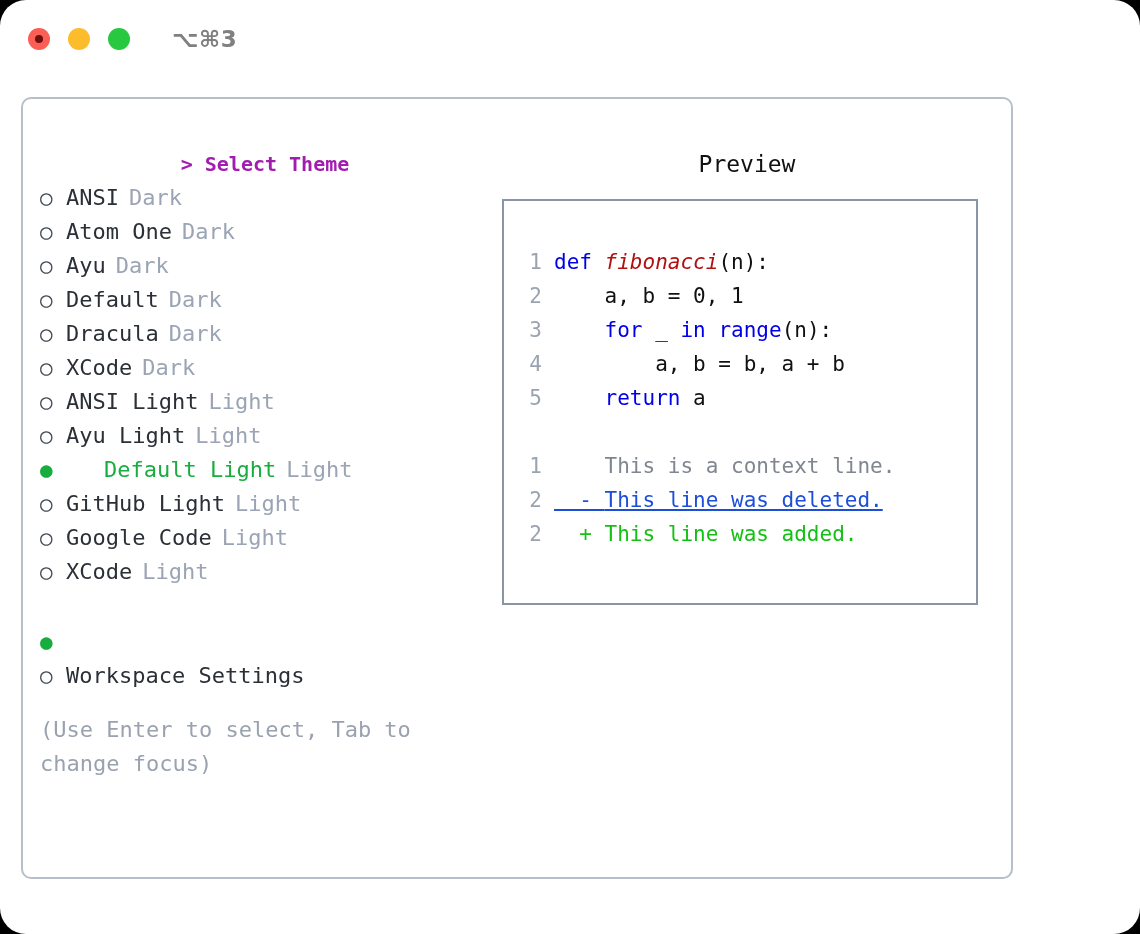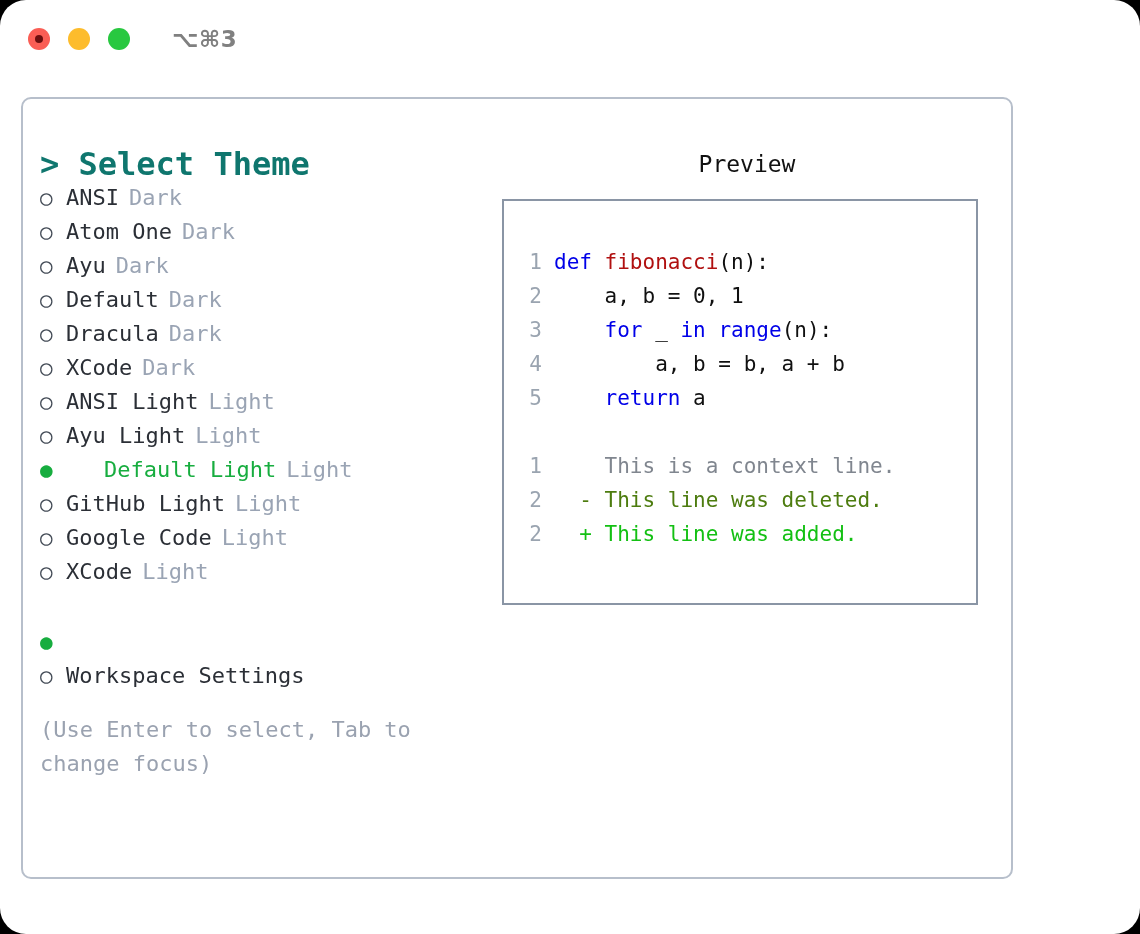--- a/index.html
+++ b/index.html
@@ -82,25 +82,26 @@
 
   
   .theme-column {
     position: absolute;
     left: 17px;
     top: 48px;
     width: 450px;
   }
 
   .list-header {
-    font-size: 32px;
+    font-size: 20px;
     font-weight: bold;
-    color: #0f766e;
-    line-height: 34px;
-    white-space: pre;
+    color: #a21caf;
+    line-height: 34px;
+    white-space: pre;
+    text-align: center;
   }
 
   .theme-row {
     display: flex;
     align-items: baseline;
     line-height: 34px;
     font-size: 22px;
     white-space: pre;
   }
   .bullet {
@@ -169,26 +170,26 @@
   .lineno {
     width: 26px;
     flex: 0 0 26px;
     text-align: right;
     color: #9aa4b0;
     margin-right: 12px;
   }
   .code-text { white-space: pre; }
 
   .tok-kw   { color: #0000e8; }
-  .tok-fn   { color: #b01010; }
+  .tok-fn   { color: #b01010; font-style: italic; }
   .tok-plain{ color: #101010; }
 
   .diff-gap { height: 34px; }
   .diff-ctx { color: #80868f; }
-  .diff-del { color: #4d7c0f; }
+  .diff-del { color: #1d4ed8; text-decoration: underline; }
   .diff-add { color: #13c013; }
 </style>
 </head>
 <body>
 
 <div class="app-window">
 
   <div class="titlebar">
     <div class="traffic-lights">
       <span class="light red"></span>

